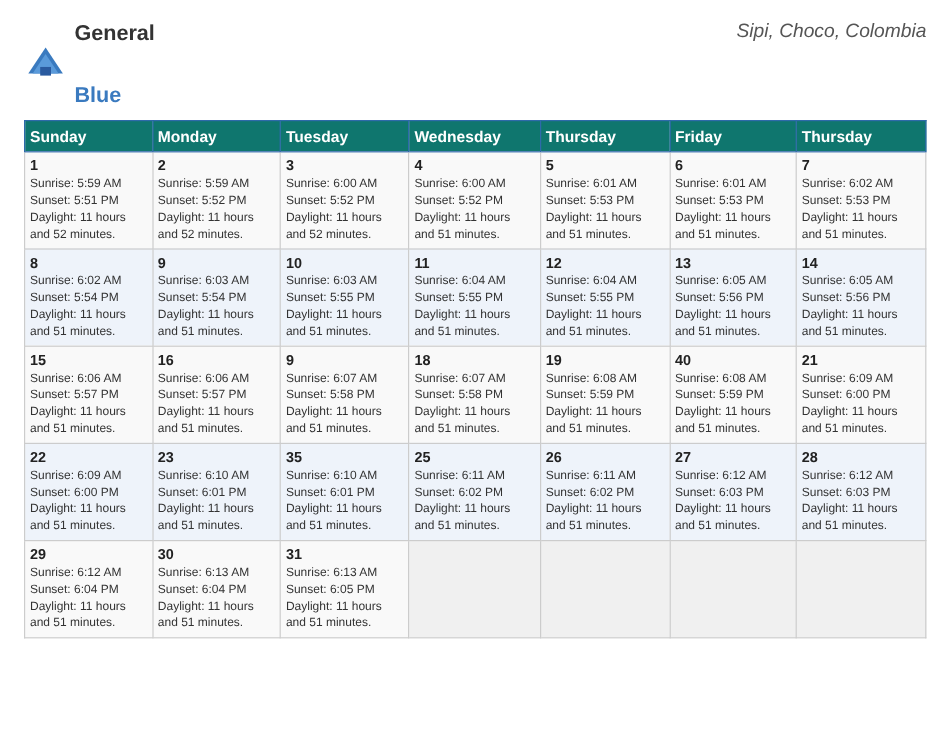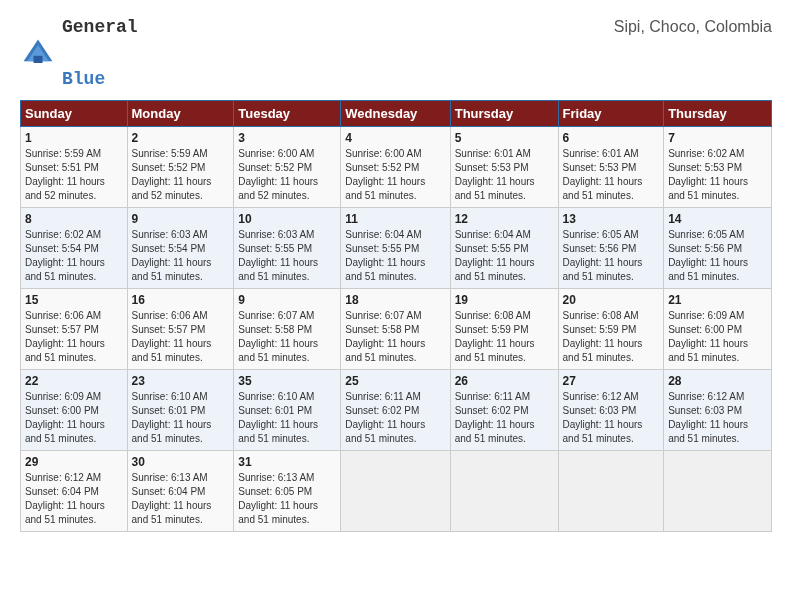--- a/index.html
+++ b/index.html
@@ -23,21 +23,20 @@
     }
     .logo {
       display: flex;
       align-items: center;
       gap: 6px;
     }
     .logo-text {
       display: flex;
       flex-direction: column;
       line-height: 1.1;
-      font-family: Liberation Mono, monospace;
     }
     .logo-general {
       font-size: 18px;
       font-weight: bold;
       color: #333;
     }
     .logo-blue {
       font-size: 18px;
       font-weight: bold;
       color: #3a7abf;
@@ -51,28 +50,29 @@
       text-align: right;
     }
     .main-title {
       font-size: 32px;
       font-weight: bold;
       color: #222;
     }
     .subtitle {
       font-size: 16px;
       color: #555;
+      font-style: italic;
     }
     .calendar {
       width: 100%;
       border-collapse: collapse;
       font-size: 11px;
     }
     .calendar thead th {
-      background-color: #7f1d1d;
+      background-color: #0f766e;
       color: white;
       padding: 5px 4px;
       text-align: left;
       font-size: 13px;
       font-weight: bold;
       border: 1px solid #2e6aaa;
     }
     .calendar tbody td {
       vertical-align: top;
       padding: 4px 4px;
@@ -212,21 +212,21 @@
   </td>
           <td>
     <span class="day-num">18</span>
     <span class="day-info">Sunrise: 6:07 AM<br>Sunset: 5:58 PM<br>Daylight: 11 hours<br>and 51 minutes.</span>
   </td>
           <td>
     <span class="day-num">19</span>
     <span class="day-info">Sunrise: 6:08 AM<br>Sunset: 5:59 PM<br>Daylight: 11 hours<br>and 51 minutes.</span>
   </td>
           <td>
-    <span class="day-num">20</span>
+    <span class="day-num">40</span>
     <span class="day-info">Sunrise: 6:08 AM<br>Sunset: 5:59 PM<br>Daylight: 11 hours<br>and 51 minutes.</span>
   </td>
           <td>
     <span class="day-num">21</span>
     <span class="day-info">Sunrise: 6:09 AM<br>Sunset: 6:00 PM<br>Daylight: 11 hours<br>and 51 minutes.</span>
   </td>
         </tr>
         <tr>
           <td>
     <span class="day-num">22</span>

